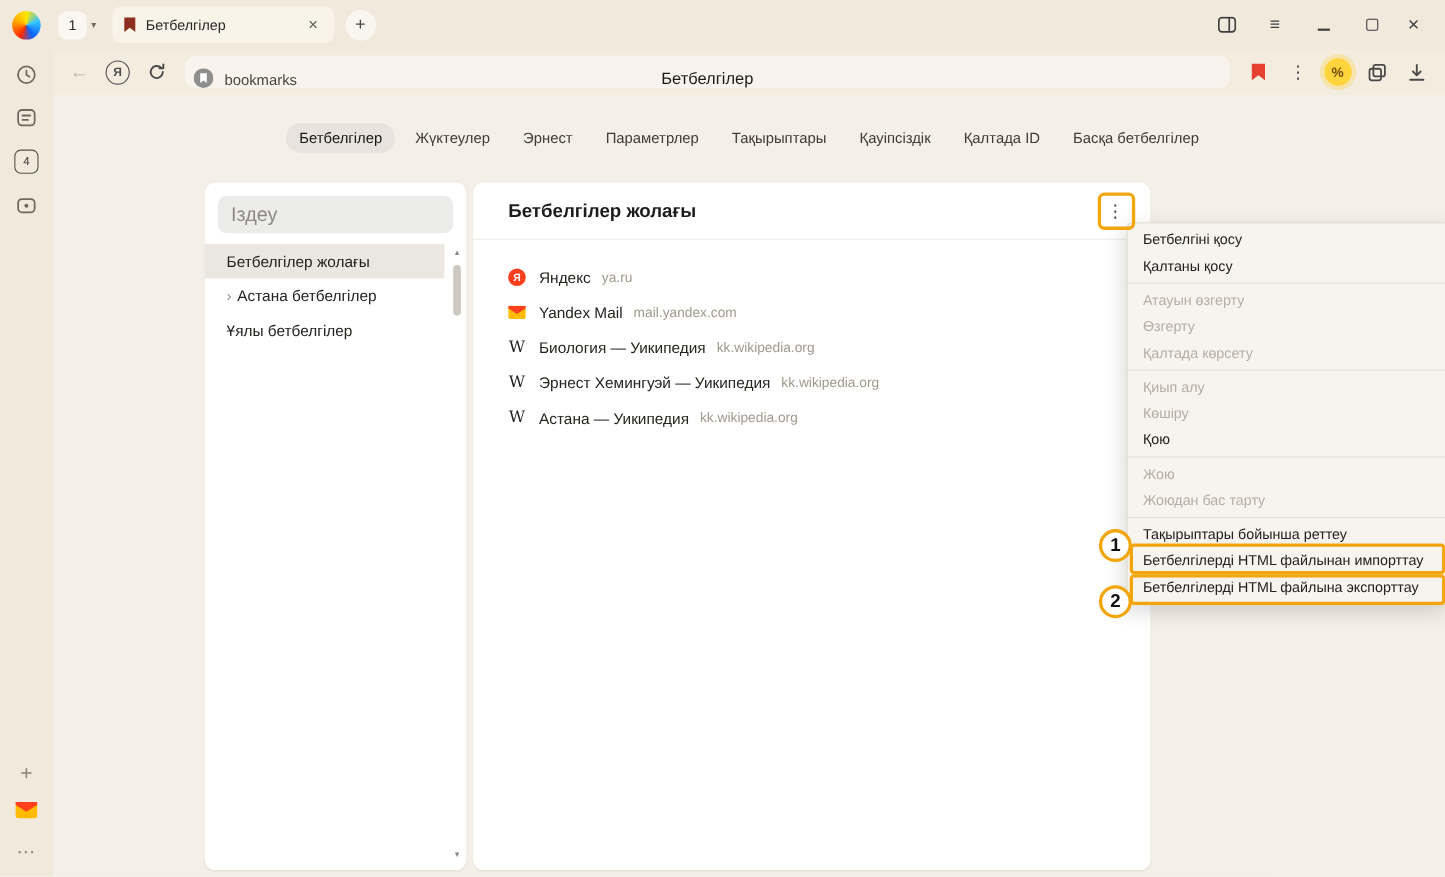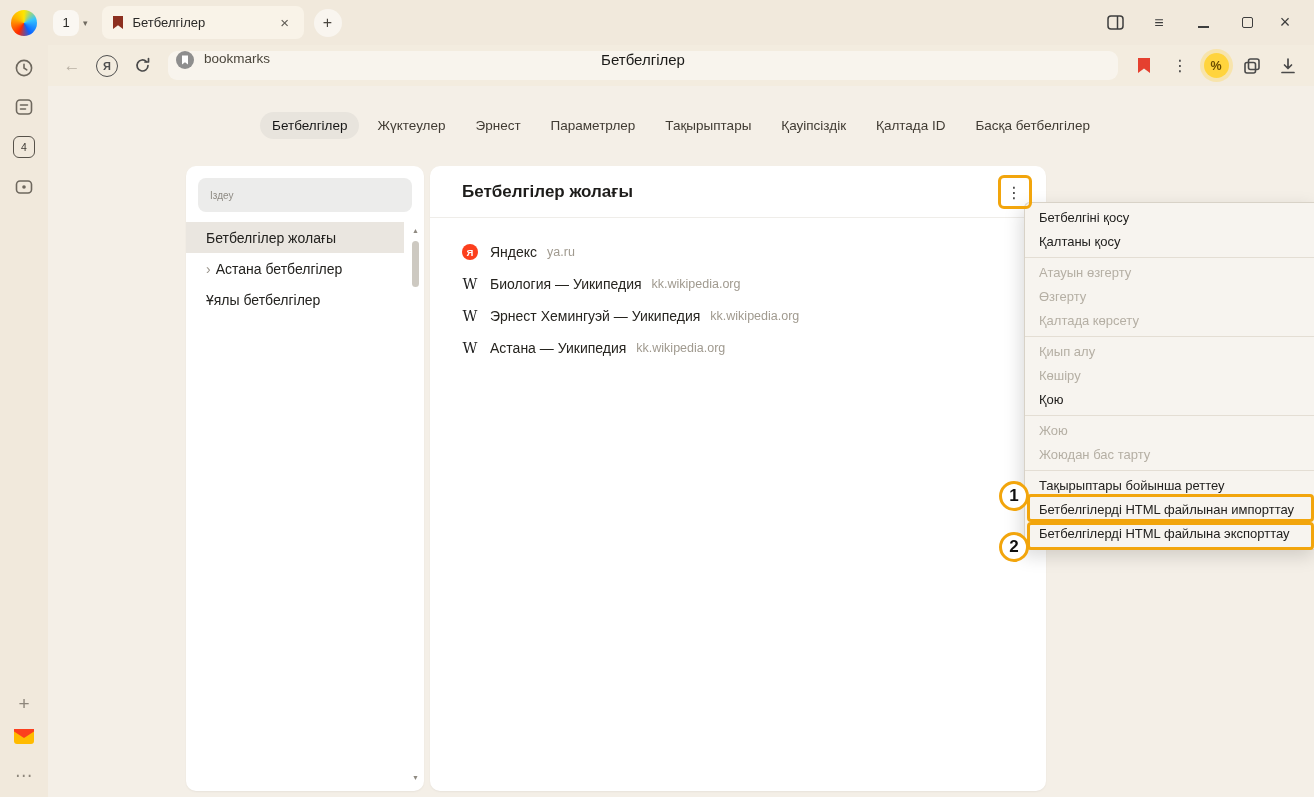--- a/index.html
+++ b/index.html
@@ -32,21 +32,21 @@
   .rail-badge { width:22px; height:22px; border:1.6px solid #57524a; border-radius:6px; font-size:10.5px; color:#3c3933; display:flex; align-items:center; justify-content:center; }
   .rail-plus { font-size:19px; color:#8d867b; }
   .rail-more { font-size:17px; color:#8d867b; letter-spacing:1px; }
 
   
   .toolbar { position:absolute; top:45px; left:48px; right:0; height:41px; background:#f3ecdf; display:flex; align-items:center; }
   .nav-btn { width:28px; height:28px; display:flex; align-items:center; justify-content:center; cursor:pointer; }
   .back-btn { margin-left:10px; font-size:17px; color:#b9b1a4; }
   .ya-circle { width:22px; height:22px; border:1.6px solid #4f4f4f; border-radius:50%; margin-left:10px; display:flex; align-items:center; justify-content:center; font-size:11px; color:#4f4f4f; font-weight:bold; cursor:pointer; }
   .reload-btn { margin-left:10px; }
-  .urlbox { position:relative; flex:1; height:29px; margin:0 12px; background:rgba(255,255,255,.45); border-radius:9px; display:flex; align-items:flex-start; }
+  .urlbox { position:relative; flex:1; height:29px; margin:0 12px; background:rgba(255,255,255,.45); border-radius:9px; display:flex; align-items:flex-end; }
   .url-favicon { margin-left:8px; display:flex; }
   .url-text { font-size:13.5px; color:#4b463c; margin-left:10px; }
   .page-title-center { position:absolute; left:0; right:0; text-align:center; font-size:15px; color:#1b1a18; pointer-events:none; }
   .percent-btn { width:25px; height:25px; border-radius:50%; background:#ffd43d; box-shadow:0 0 0 4px rgba(255,216,90,.38); display:flex; align-items:center; justify-content:center; font-size:12.5px; font-weight:bold; color:#6b4d00; cursor:pointer; }
   .toolbar .gap { width:8px; }
   .toolbar-right-pad { width:12px; }
   .kebab-toolbar { font-size:16px; color:#454545; }
 
   
   .content { position:absolute; top:86px; left:48px; right:0; bottom:0; background:#f4efe7; }
@@ -54,21 +54,21 @@
   .settings-nav { position:absolute; top:26px; left:0; right:0; display:flex; justify-content:center; align-items:center; gap:6px; }
   .nav-tab { font-size:13.5px; color:#403b33; padding:6px 12px; border-radius:15px; cursor:pointer; white-space:nowrap; }
   .nav-tab.active { background:#e8e4dd; color:#161616; }
 
   .card { position:absolute; background:#ffffff; border-radius:10px; box-shadow:0 1px 2px rgba(0,0,0,.05); }
   .sidebar-card { left:138px; top:80px; width:238px; height:625px; }
   .main-card { left:382px; top:80px; width:616px; height:625px; }
 
   
   .search-box { margin:12px 12px 10px 12px; height:34px; background:#ececeb; border-radius:8px; display:flex; align-items:center; }
-  .search-box input { border:none; background:transparent; outline:none; width:100%; padding:0 12px; font-size:10px; color:#be185d; font-family:inherit; }
+  .search-box input { border:none; background:transparent; outline:none; width:100%; padding:0 12px; font-size:18px; color:#be185d; font-family:inherit; }
   .search-box input::placeholder { color:#8f8b84; }
   .tree { margin-top:10px; }
   .tree-item { height:31px; width:218px; display:flex; align-items:center; padding-left:20px; font-size:14px; color:#23221f; cursor:pointer; white-space:nowrap; }
   .tree-item.selected { background:#eae6e0; }
   .tree-chevron { color:#9a958c; font-size:14px; margin-right:5px; }
   .side-scroll { position:absolute; top:58px; bottom:6px; right:1px; width:15px; }
   .scroll-arrow { position:absolute; left:0; width:15px; height:14px; font-size:7px; color:#8f8a81; text-align:center; line-height:14px; cursor:pointer; }
   .scroll-arrow.up { top:0; }
   .scroll-arrow.down { bottom:0; }
   .scroll-thumb { position:absolute; left:4px; top:17px; width:7px; height:46px; background:#cdc9c1; border-radius:4px; cursor:pointer; }
@@ -264,20 +264,30 @@
       <div class="bookmark-list">
         <div class="bm-row">
           <span class="bm-ico">
               <span class="ico-yandex">Я</span>
             </span>
           <span class="bm-title">Яндекс</span>
           <span class="bm-url">ya.ru</span>
         </div>
         <div class="bm-row">
           <span class="bm-ico">
+            <svg width="16" height="12">
+                <rect width="16" height="12" rx="2" fill="#ffbb00"></rect>
+                <path d="M0 0h16v2.2L8 7.5 0 2.2z" fill="#fc3f1d"></path>
+              </svg>
+          </span>
+          <span class="bm-title">Yandex Mail</span>
+          <span class="bm-url">mail.yandex.com</span>
+        </div>
+        <div class="bm-row">
+          <span class="bm-ico">
               <span class="ico-wiki">W</span>
             </span>
           <span class="bm-title">Биология — Уикипедия</span>
           <span class="bm-url">kk.wikipedia.org</span>
         </div>
         <div class="bm-row">
           <span class="bm-ico">
               <span class="ico-wiki">W</span>
             </span>
           <span class="bm-title">Эрнест Хемингуэй — Уикипедия</span>

